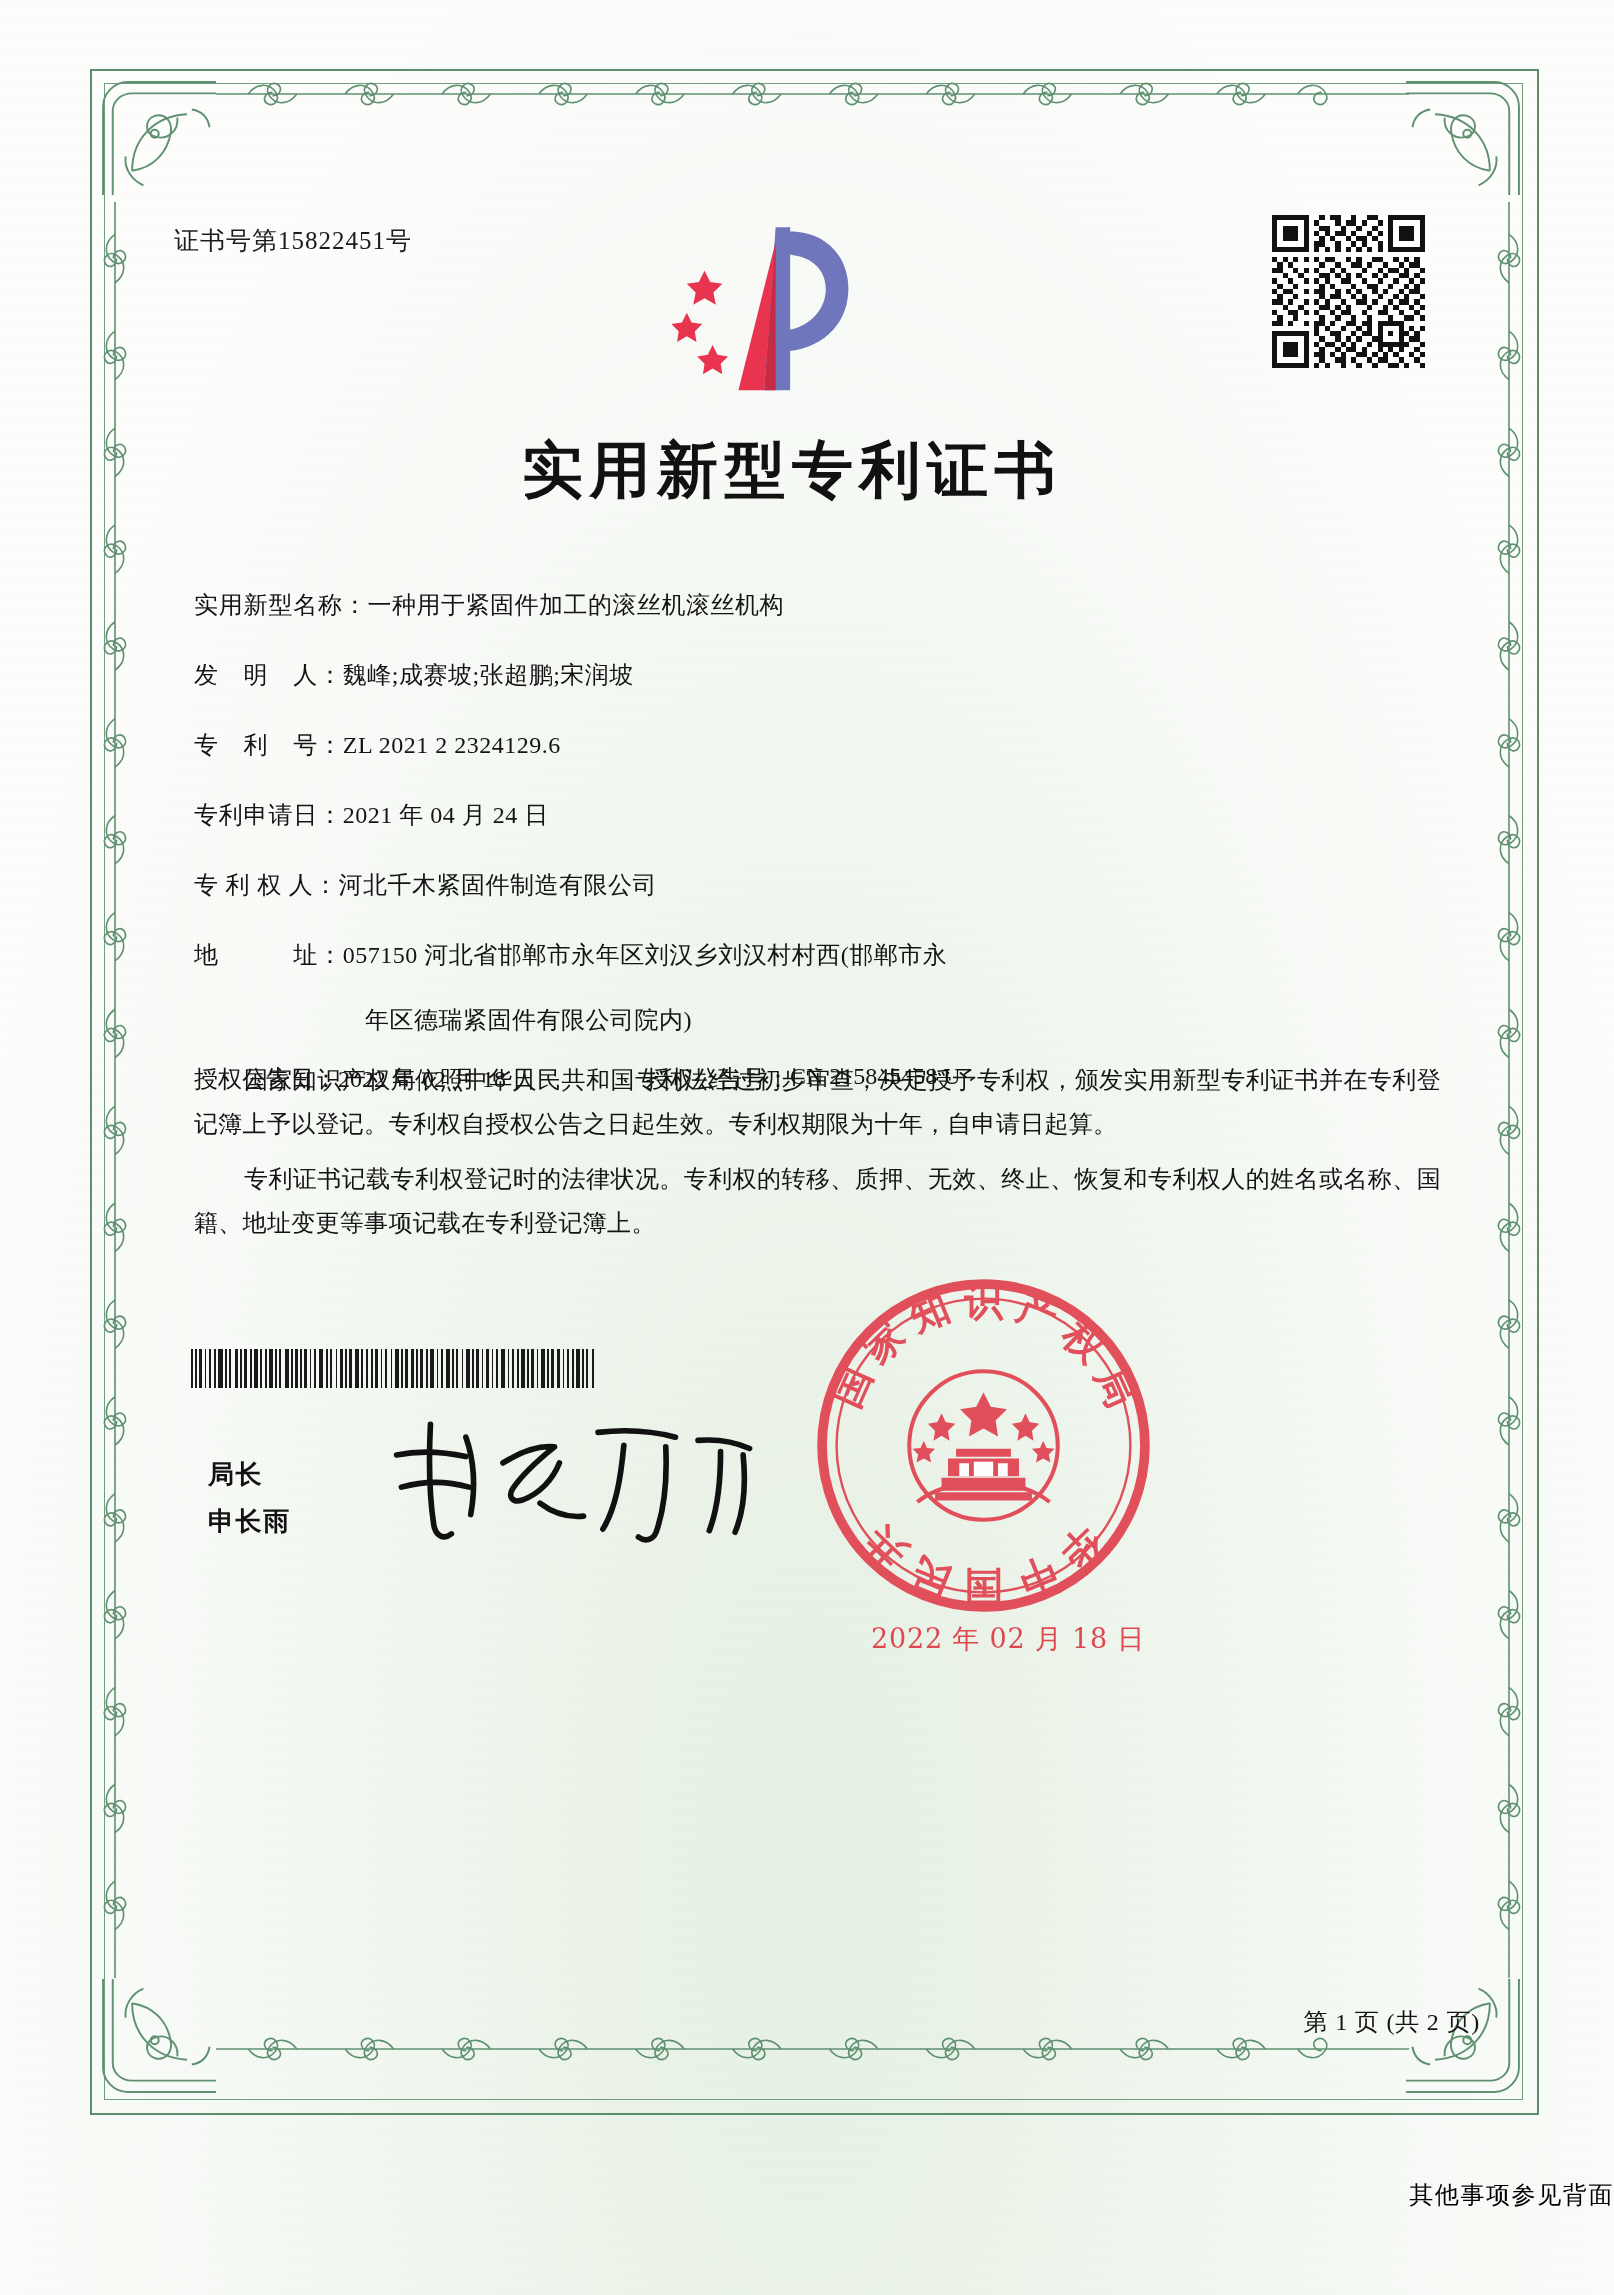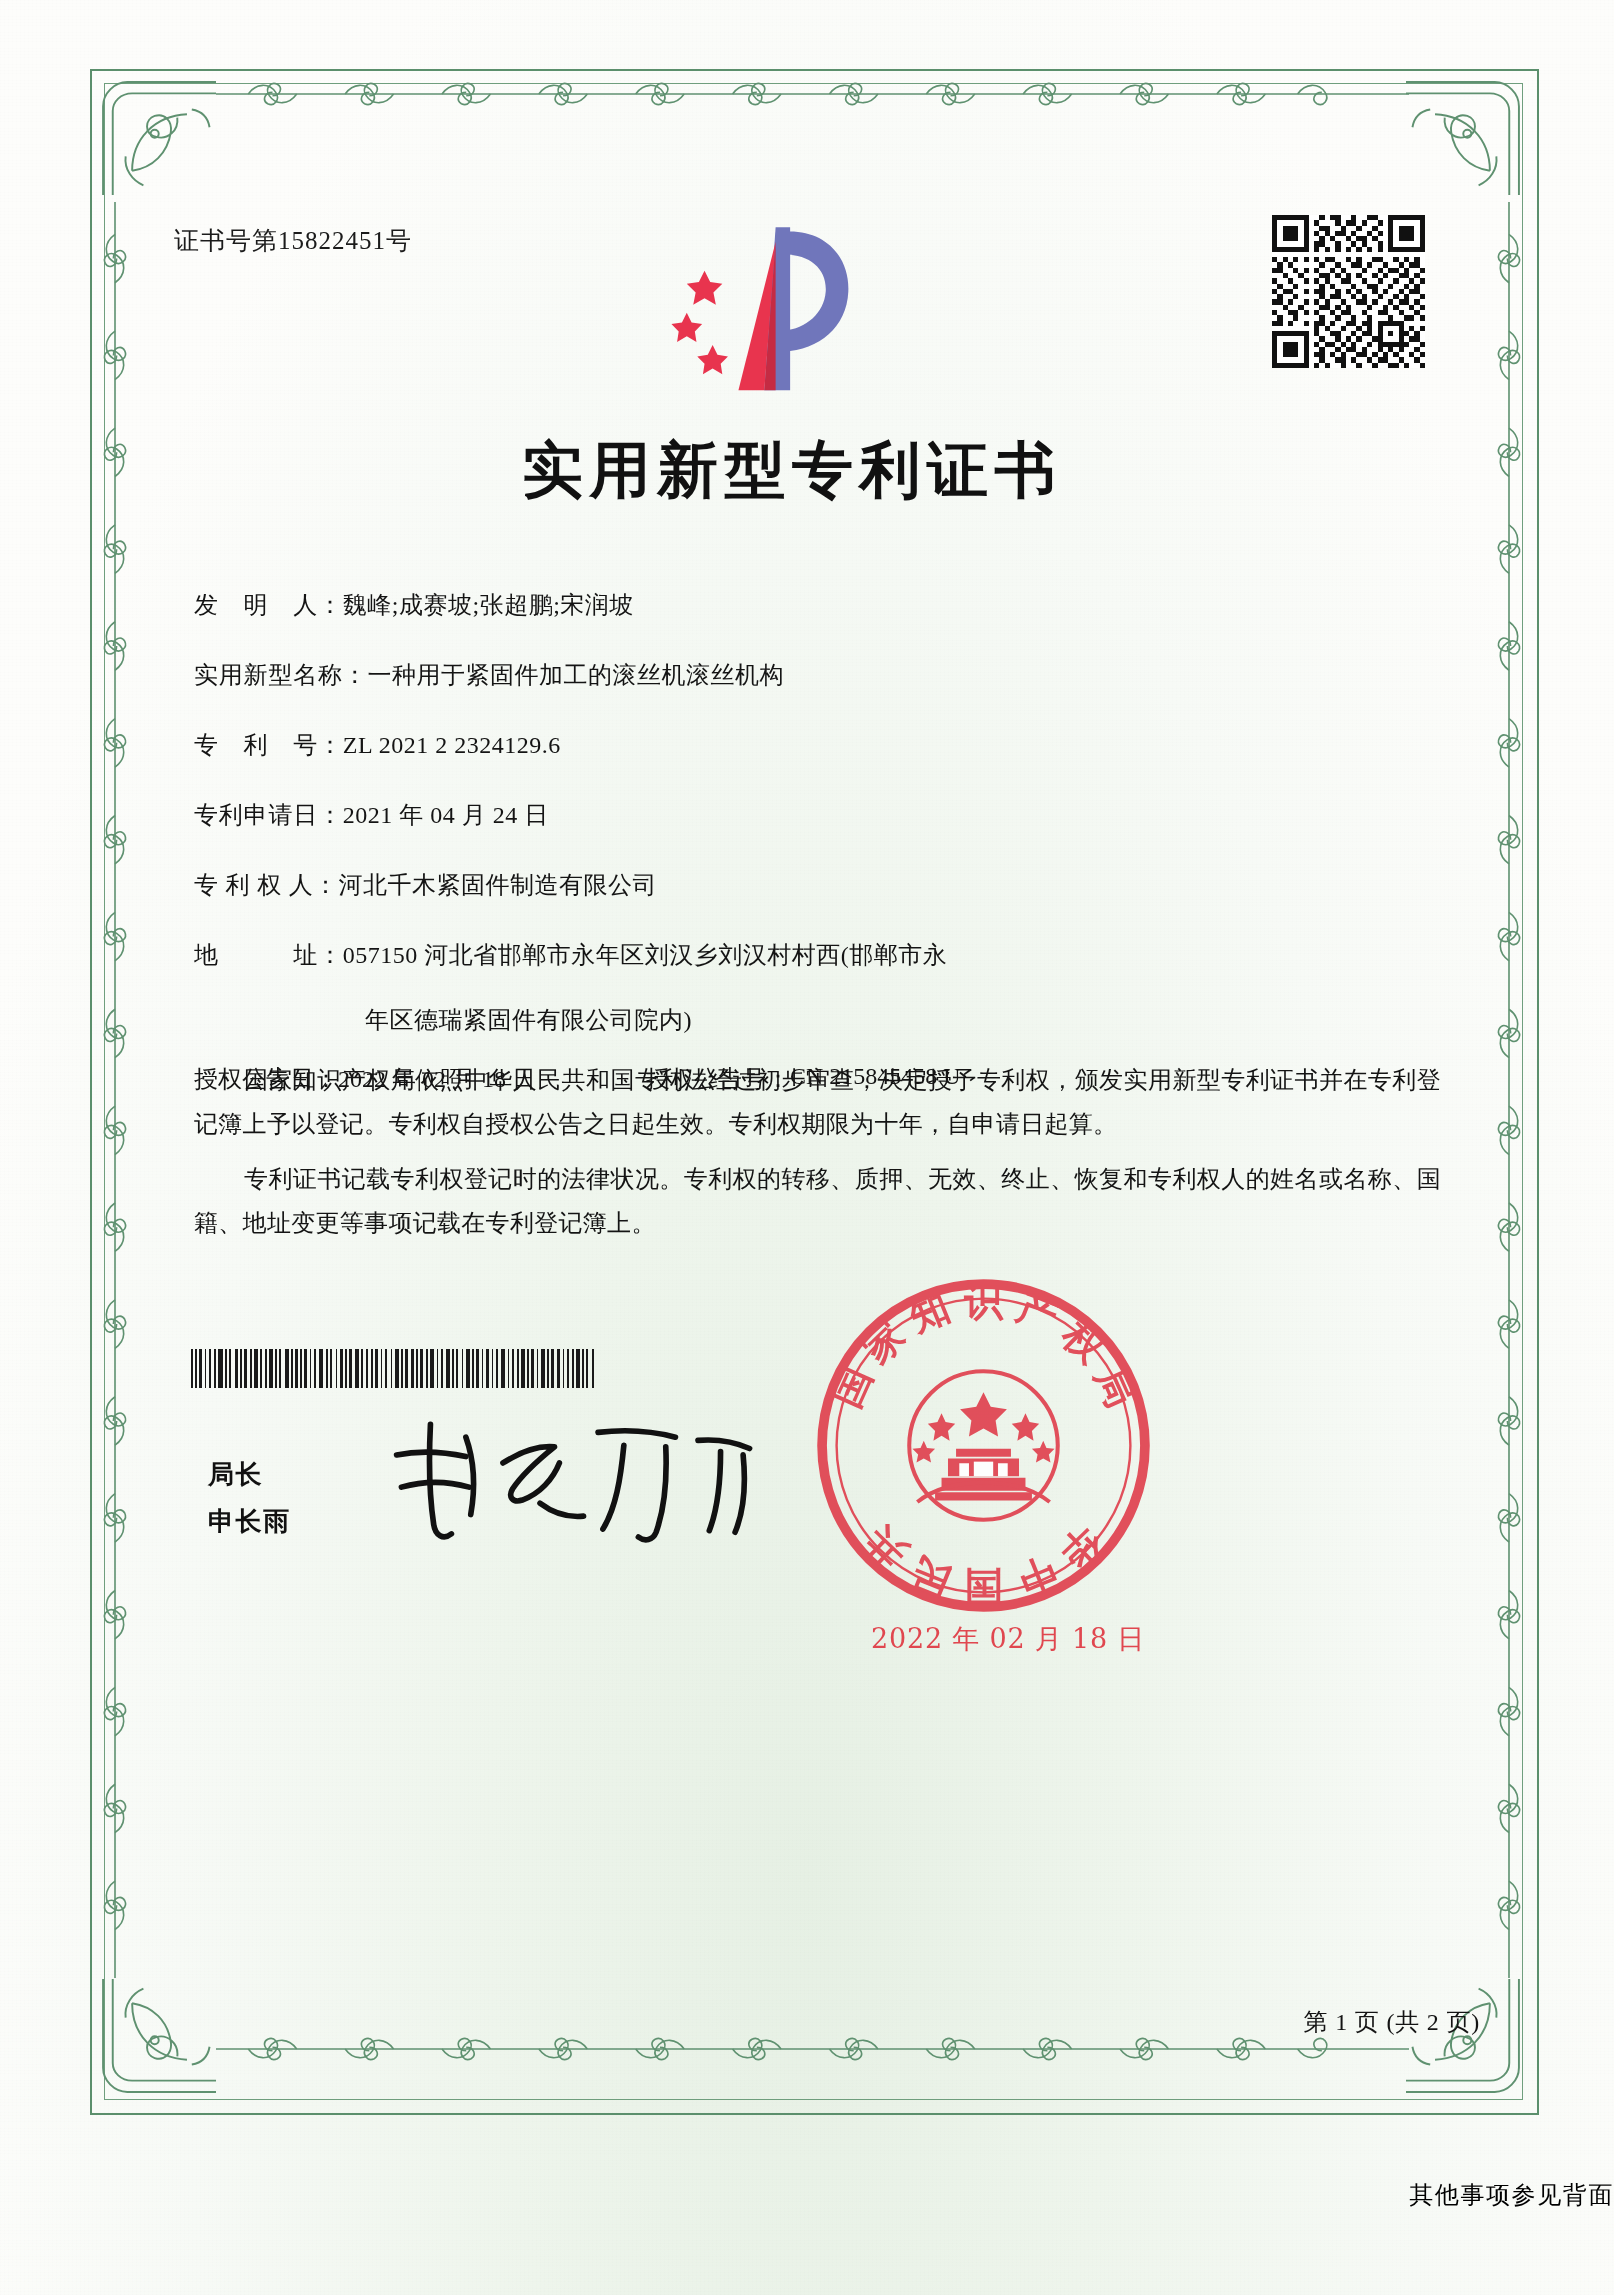--- a/index.html
+++ b/index.html
@@ -644,26 +644,26 @@
           <path d="M9 27h1v1H9zM12 27h2v1h-2zM15 27h1v1h-1zM18 27h1v1h-1zM20 27h2v1h-2zM24 27h1v1h-1zM27 27h1v1h-1z"></path>
           <path d="M8 28h1v1H8zM10 28h1v1h-1zM13 28h1v1h-1zM16 28h1v1h-1zM19 28h1v1h-1zM22 28h2v1h-2zM25 28h1v1h-1zM28 28h1v1h-1z"></path>
         </g>
       </svg>
     </div>
 
     <div class="title">实用新型专利证书</div>
 
     <div class="fields">
       <div class="field">
+        <span class="lbl">实用新型名称：</span>
+        <span class="val">一种用于紧固件加工的滚丝机滚丝机构</span>
+      </div>
+      <div class="field">
         <span class="lbl">发　明　人：</span>
         <span class="val">魏峰;成赛坡;张超鹏;宋润坡</span>
-      </div>
-      <div class="field">
-        <span class="lbl">实用新型名称：</span>
-        <span class="val">一种用于紧固件加工的滚丝机滚丝机构</span>
       </div>
       <div class="field">
         <span class="lbl">专　利　号：</span>
         <span class="val">ZL 2021 2 2324129.6</span>
       </div>
       <div class="field">
         <span class="lbl">专利申请日：</span>
         <span class="val">2021 年 04 月 24 日</span>
       </div>
       <div class="field">

